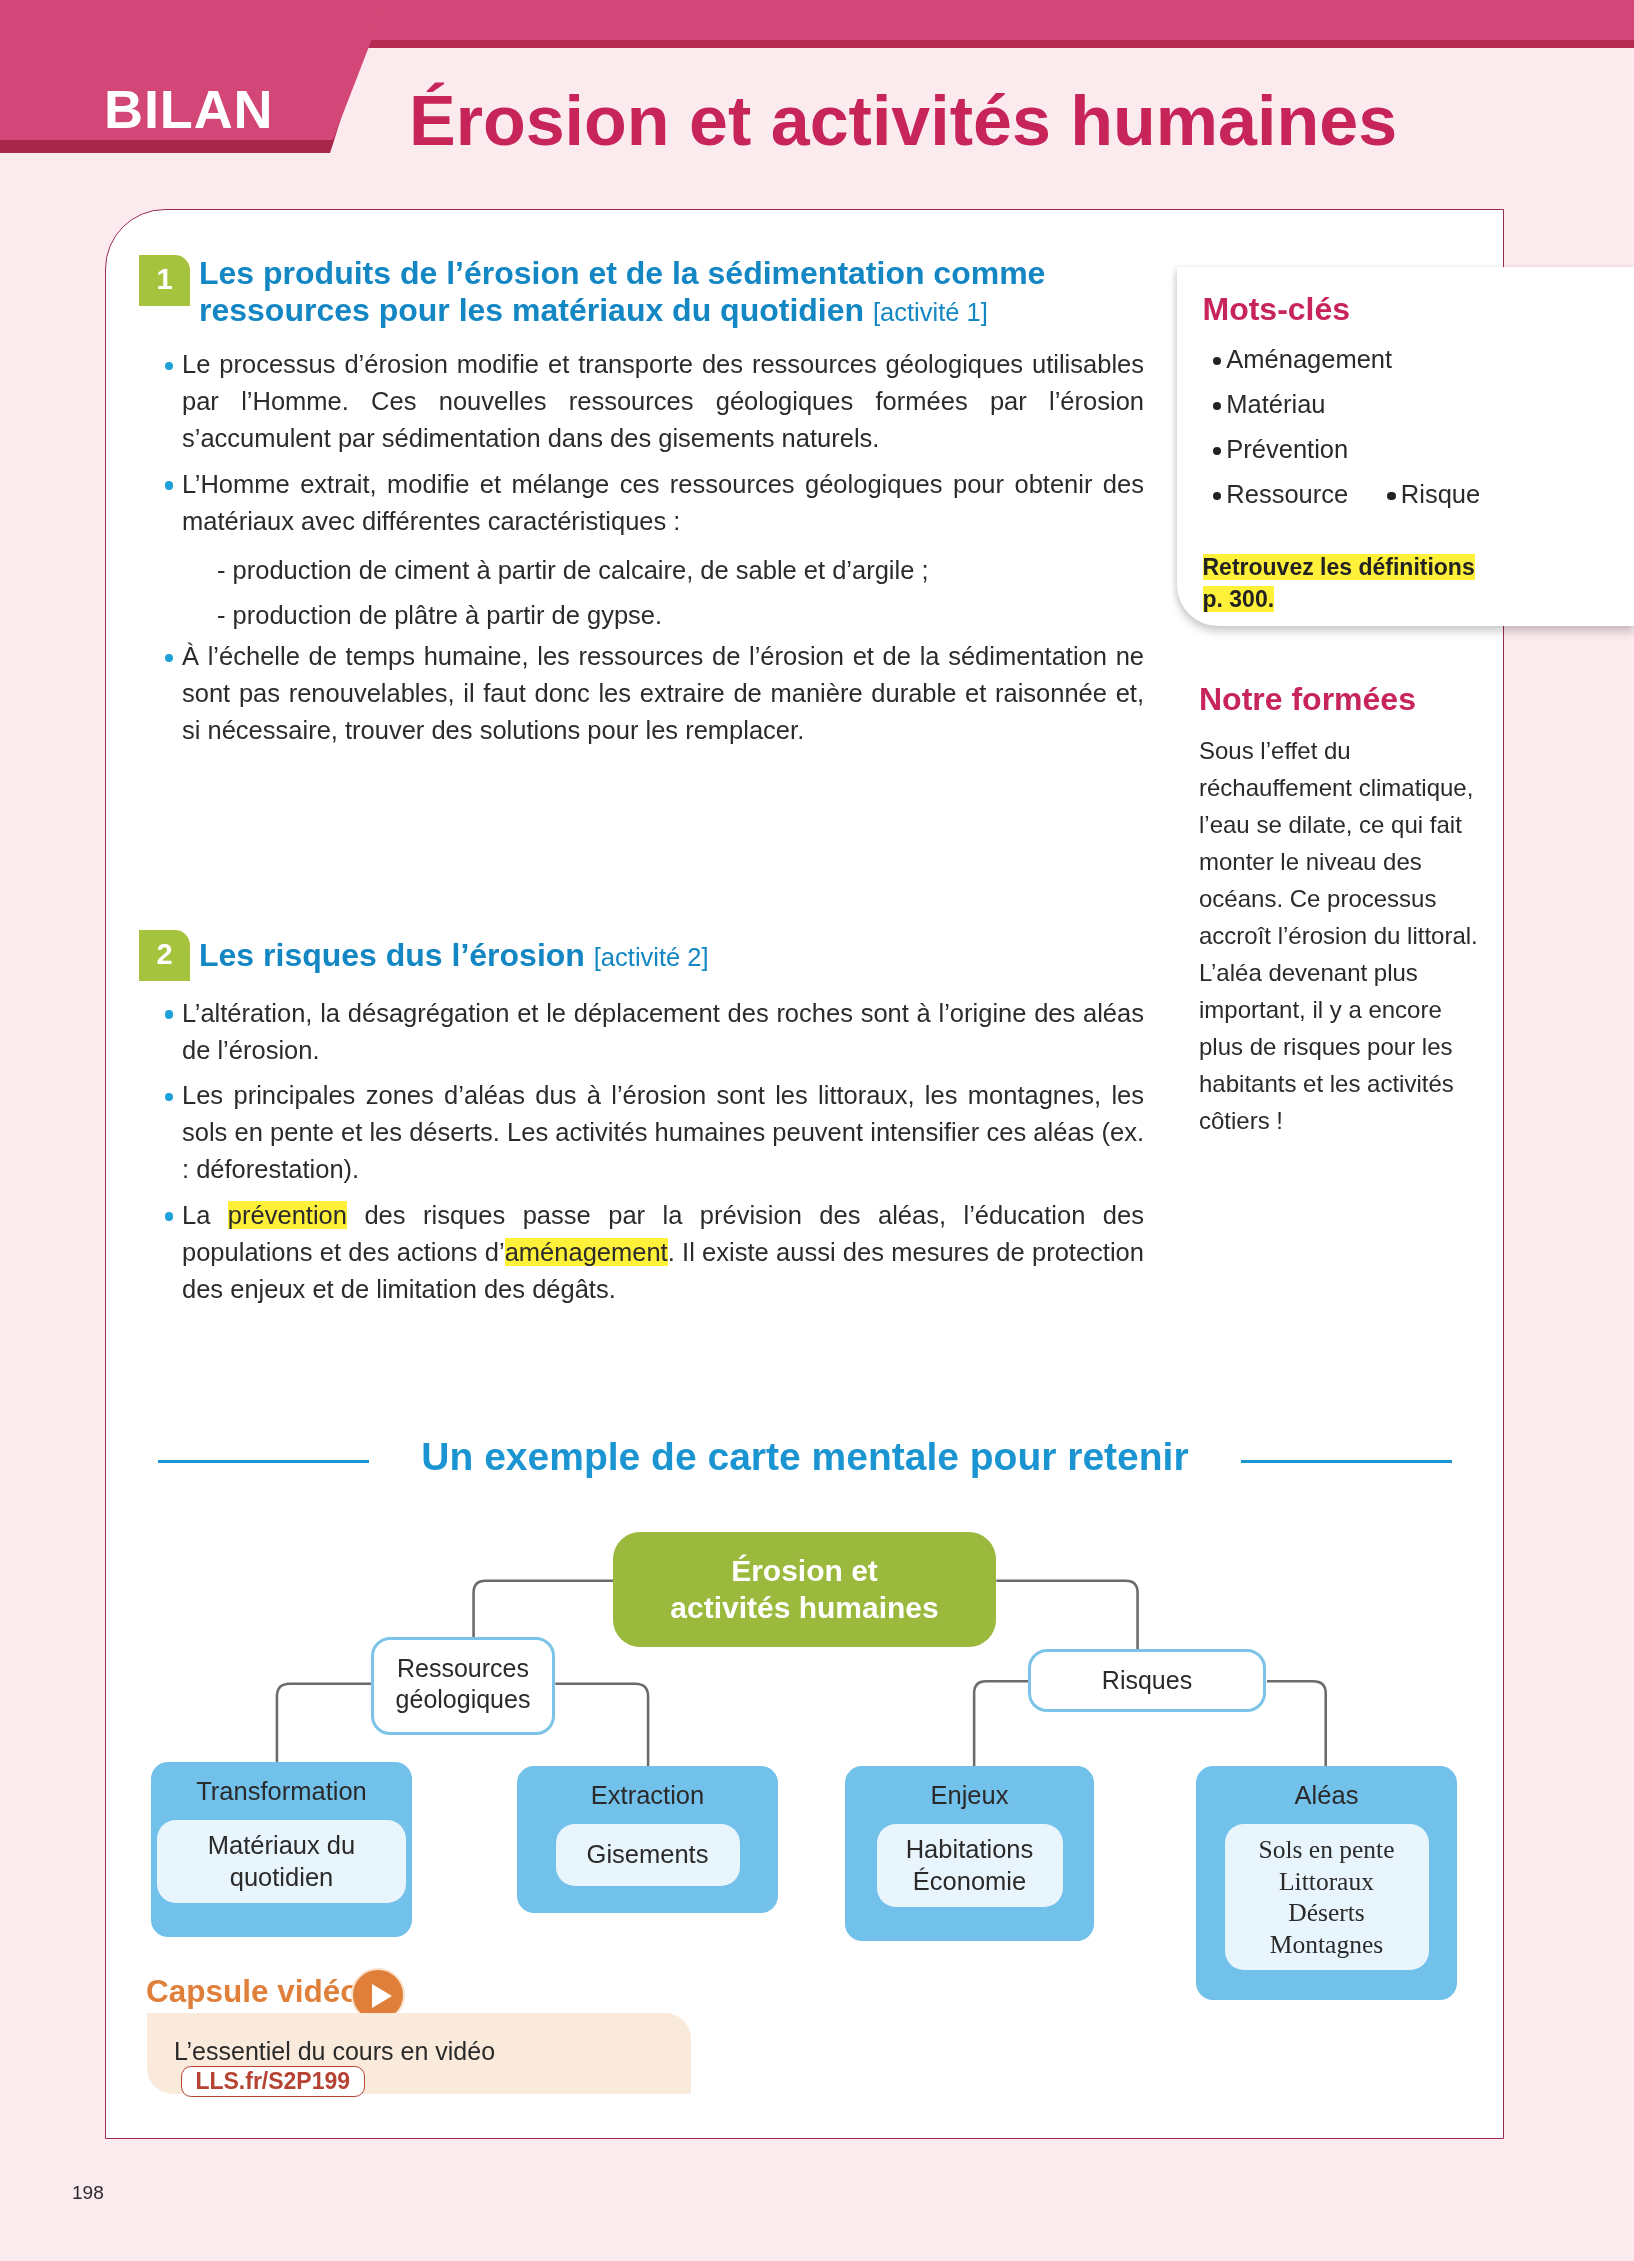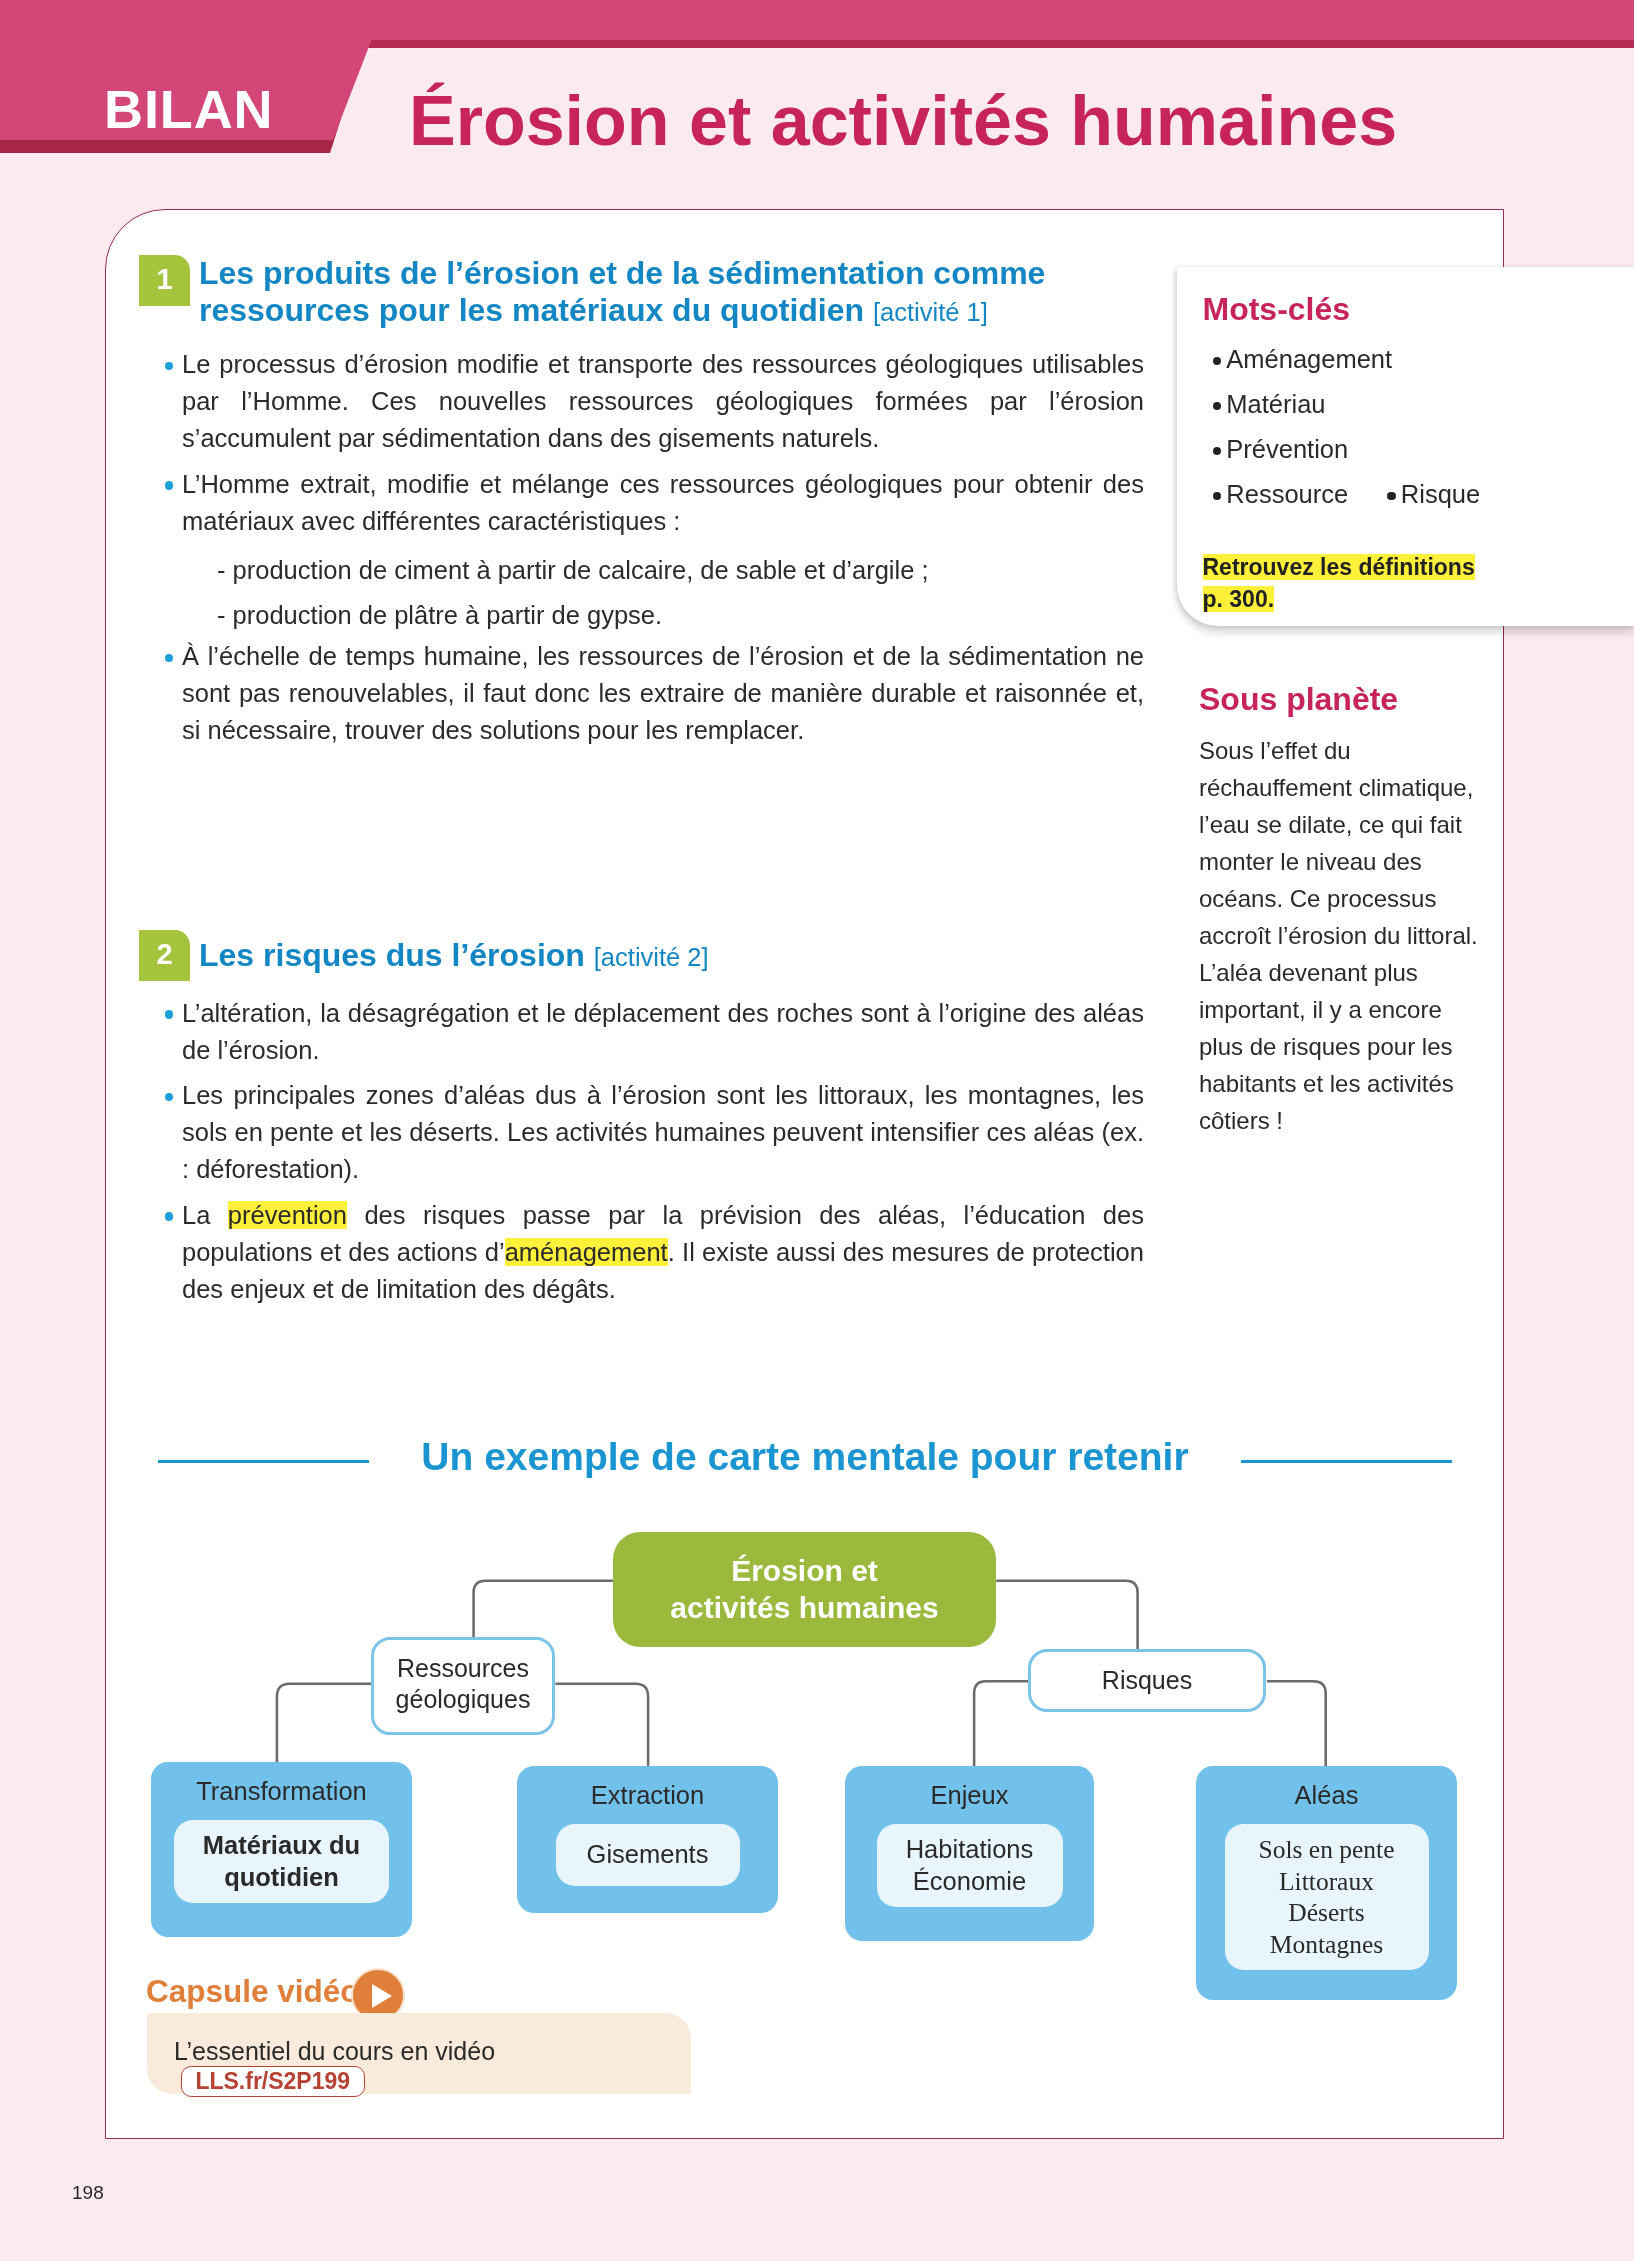--- a/index.html
+++ b/index.html
@@ -207,21 +207,21 @@
     <span><span class="b"></span><span>Ressource</span></span>
     <span style="margin-left:32px;"><span class="b"></span><span>Risque</span></span>
   </div>
   <div class="def">
     <span>Retrouvez les définitions</span><br>
     <span>p. 300.</span>
   </div>
 </div>
 
 <div class="planete">
-  <h3>Sous planète</h3>
+  <h3>Notre formées</h3>
   <p>Sous l’effet du réchauffement climatique, l’eau se dilate, ce qui fait monter le niveau des océans. Ce processus accroît l’érosion du littoral. L’aléa devenant plus important, il y a encore plus de risques pour les habitants et les activités côtiers !</p>
 </div>
 
 <div class="mm-title-wrap">
   <div class="mm-line" style="left:0; width:211px;"></div>
   <div class="mm-title">Un exemple de carte mentale pour retenir</div>
   <div class="mm-line" style="left:1083px; width:211px;"></div>
 </div>
 
 <svg class="connectors" width="1635" height="2261" viewBox="0 0 1920 2656">
@@ -243,21 +243,21 @@
 <div class="node-mid" style="left:371px; top:1637px; width:184px; height:98px; padding-top:12.8px;">
   <span>Ressources</span><br>
   <span>géologiques</span>
 </div>
 <div class="node-mid" style="left:1028px; top:1649px; width:238px; height:63px; padding-top:12.8px;">
   <span>Risques</span>
 </div>
 
 <div class="node-leaf" style="left:151px; top:1762px; width:261px; height:175px;">
   <div class="lbl">Transformation</div>
-  <div class="inner" style="width:215px;font-weight:bold;">
+  <div class="inner" style="width:249px;">
     <span>Matériaux du</span><br>
     <span>quotidien</span>
   </div>
 </div>
 
 <div class="node-leaf" style="left:517px; top:1766px; width:261px; height:147px;">
   <div class="lbl">Extraction</div>
   <div class="inner" style="width:184px; padding:15.3px 6.8px;">
     <span>Gisements</span>
   </div>

